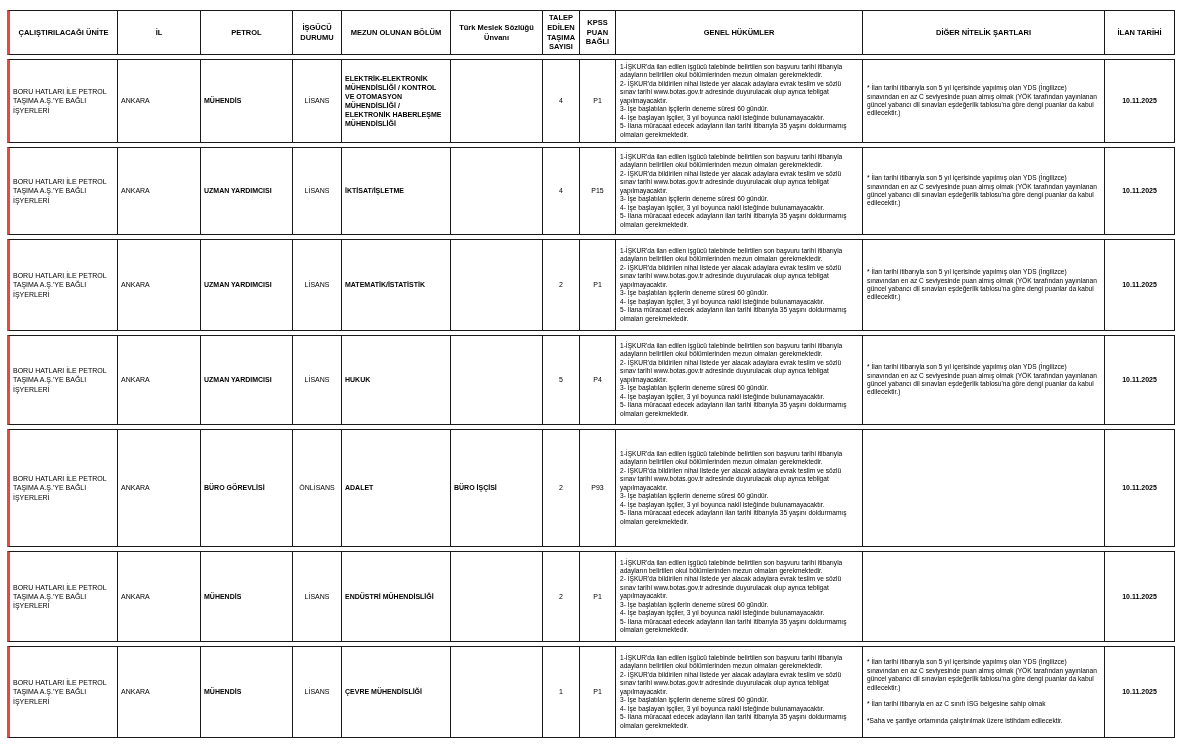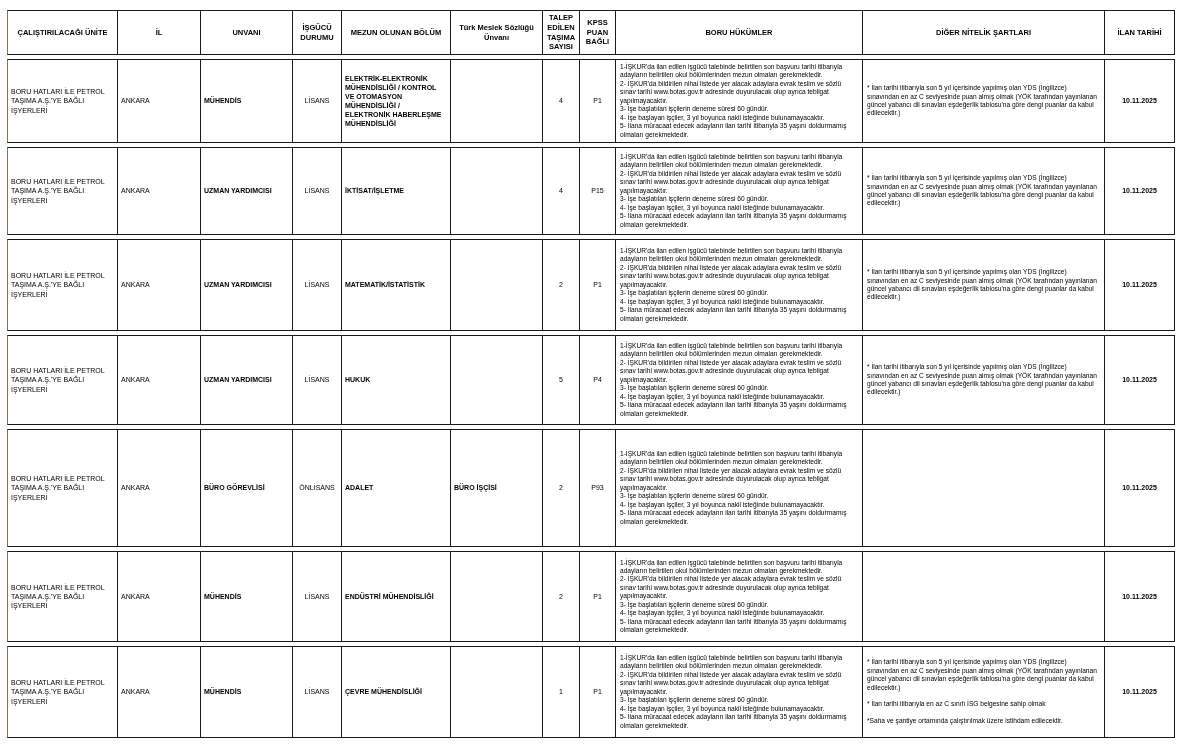--- a/index.html
+++ b/index.html
@@ -9,21 +9,21 @@
   }
   table.jobs {
     position:absolute; left:7px; top:6px; width:1168px;
     border-collapse:separate; border-spacing:0 4px; table-layout:fixed;
   }
   th, td {
     border:1px solid #1a1a1a; border-left:none;
     vertical-align:middle; overflow:hidden;
     font-family:"Liberation Sans", sans-serif;
   }
-  th:first-child, td:first-child { border-left:1px solid #ef4444; }
+  th:first-child, td:first-child { border-left:3px solid #ef4444; }
   thead th {
     font-size:7.5px; font-weight:bold; text-align:center;
     padding:2px 3px; line-height:1.3; background:#fff;
   }
   thead tr { height:40px; }
   tbody tr:nth-child(1){ height:84px; }
   tbody tr:nth-child(2){ height:88px; }
   tbody tr:nth-child(3){ height:92px; }
   tbody tr:nth-child(4){ height:90px; }
   tbody tr:nth-child(5){ height:118px; }
@@ -57,27 +57,27 @@
       <col style="width:37px">
         <col style="width:36px">
         <col style="width:247px">
       <col style="width:242px">
         <col style="width:70px">
     </colgroup>
     <thead>
       <tr>
           <th>ÇALIŞTIRILACAĞI ÜNİTE</th>
           <th>İL</th>
-          <th>UNVANI</th>
+          <th>PETROL</th>
           <th>İŞGÜCÜ DURUMU</th>
           <th>MEZUN OLUNAN BÖLÜM</th>
           <th>Türk Meslek Sözlüğü Ünvanı</th>
           <th>TALEP EDİLEN TAŞIMA SAYISI</th>
           <th>KPSS PUAN BAĞLI</th>
-          <th>BORU HÜKÜMLER</th>
+          <th>GENEL HÜKÜMLER</th>
           <th>DİĞER  NİTELİK ŞARTLARI</th>
           <th>İLAN TARİHİ</th>
         </tr>
     </thead>
     <tbody>
         <tr>
           <td class="c-unit">BORU HATLARI İLE PETROL TAŞIMA A.Ş.'YE BAĞLI İŞYERLERİ</td>
           <td class="c-city">ANKARA</td>
           <td class="c-title">MÜHENDİS</td>
           <td class="c-education">LİSANS</td>

